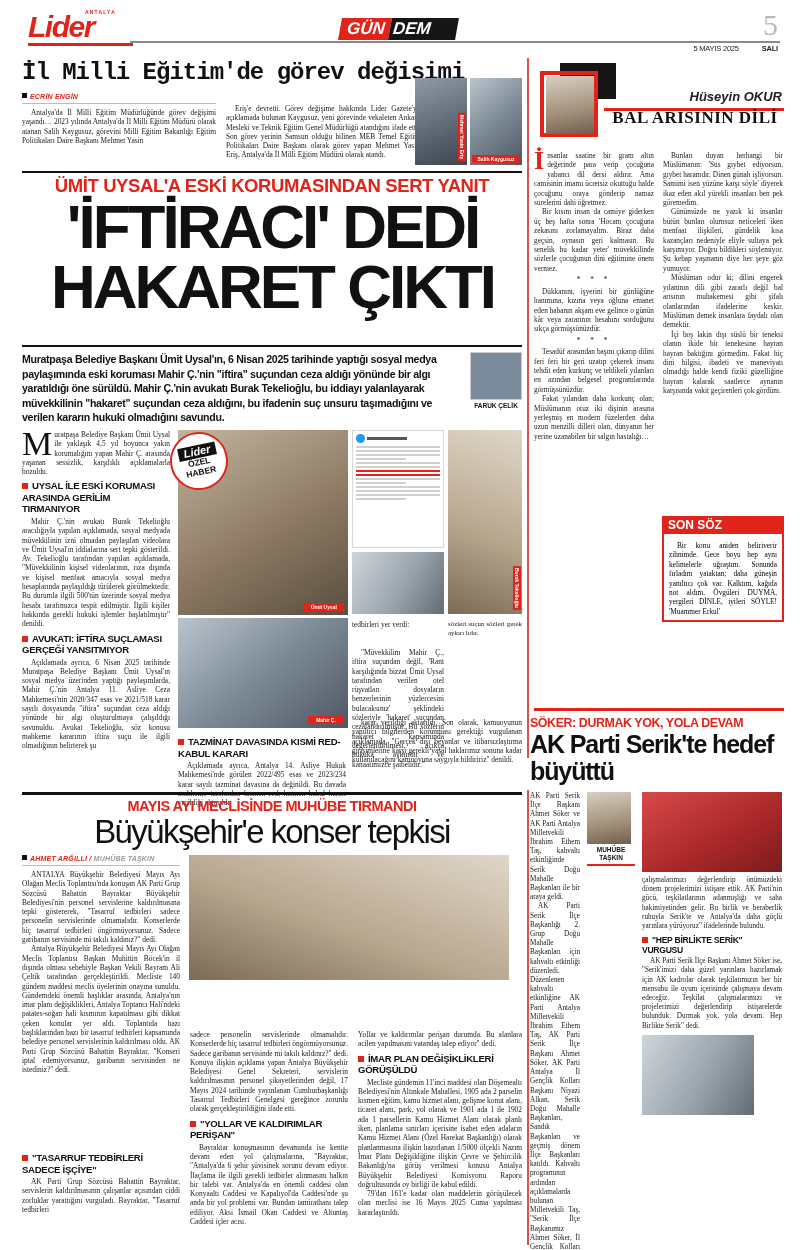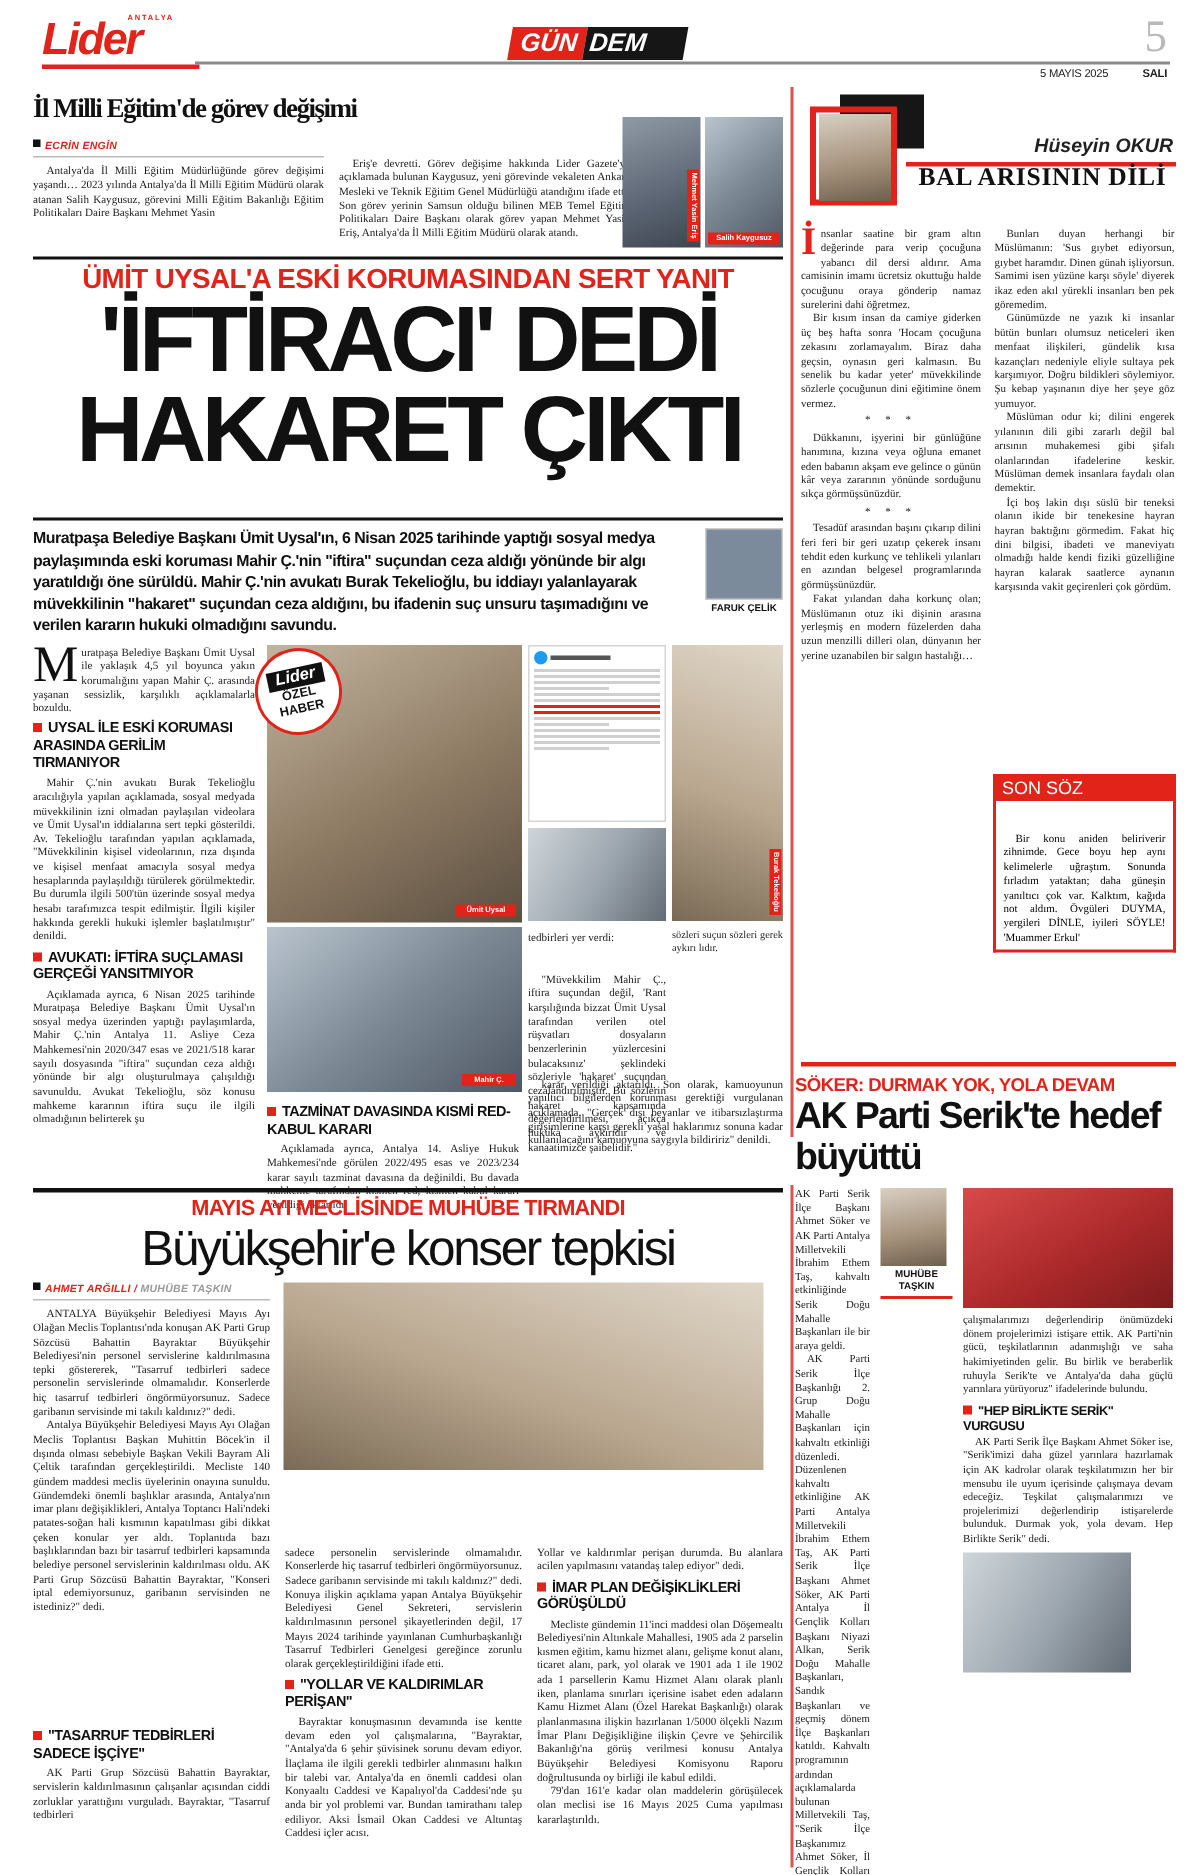--- a/index.html
+++ b/index.html
@@ -53,22 +53,22 @@
     font-size: 7.5px; color: #222; letter-spacing: -0.2px;
   }
   .head-date b { font-weight: bold; padding-left: 21px; }
 
   
   .vrule { position: absolute; background: #d9534f; }
 
   
   .t1 { position: absolute; left: 22px; top: 58px; width: 500px; }
   .t1-head {
-    font-family: Liberation Serif, serif;
-    font-size: 18px; font-weight: bold; color: #111;
+    font-family: Liberation Mono, monospace;
+    font-size: 24px; font-weight: bold; color: #111;
     letter-spacing: -1px; line-height: 29px;
   }
   .t1-body { display: flex; gap: 10px; margin-top: 6px; }
   .t1-col { width: 194px; }
   .byline-wrap { border-bottom: 1px solid #bbb; padding-bottom: 3px; margin-bottom: 4px; }
   .byline {
     font-family: "Liberation Sans", sans-serif;
     font-size: 7px; font-weight: bold; font-style: italic;
     color: #e2231a; letter-spacing: 0.2px;
   }
@@ -182,22 +182,22 @@
     color: #e2231a; padding-right: 3px;
   }
 
   .sonsoz {
     position: absolute; left: 662px; top: 516px; width: 122px;
     border: 2px solid #e2231a; border-top: none;
   }
   .sonsoz-h {
     background: #e2231a; color: #fff;
     font-family: "Liberation Sans", sans-serif;
-    font-size: 12px; font-weight: normal; padding: 2px 6px;
-    margin: -0px -2px 16px -2px;
+    font-size: 12px; font-weight: bold; padding: 2px 6px;
+    margin: -0px -2px 3px -2px;
   }
   .sonsoz-b { padding: 4px 5px; font-family: "Liberation Serif", serif;
     font-size: 7.3px; line-height: 9.4px; text-align: justify; }
   .sonsoz-b p { text-indent: 8px; }
 
   
   .serik { position: absolute; left: 530px; top: 716px; width: 258px; }
   .serik-kicker {
     font-family: "Liberation Sans", sans-serif;
     font-size: 12.4px; font-weight: bold; color: #e2231a;
@@ -420,21 +420,21 @@
       <div class="col-name">Hüseyin OKUR</div>
       <div class="col-nameline"></div>
       <div class="col-title">BAL ARISININ DİLİ</div>
     </div>
     <div class="col-cols">
       <div class="col-c">
         <div class="coltext">
           <p class="col-dropcap" style="text-indent:0;">İnsanlar saatine bir gram altın değerinde para verip çocuğuna yabancı dil dersi aldırır. Ama camisinin imamı ücretsiz okuttuğu halde çocuğunu oraya gönderip namaz surelerini dahi öğretmez.</p>
           <p>Bir kısım insan da camiye giderken üç beş hafta sonra 'Hocam çocuğuna zekasını zorlamayalım. Biraz daha geçsin, oynasın geri kalmasın. Bu senelik bu kadar yeter' müvekkilinde sözlerle çocuğunun dini eğitimine önem vermez.</p>
           <p class="stars">* * *</p>
-          <p>Dükkanını, işyerini bir günlüğüne hanımına, kızına veya oğluna emanet eden babanın akşam eve gelince o günün kâr veya zararının yönünde sorduğunu sıkça görmüşsünüzdür.</p>
+          <p>Dükkanını, işyerini bir günlüğüne hanımına, kızına veya oğluna emanet eden babanın akşam eve gelince o günün kâr veya zararının hesabını sorduğunu sıkça görmüşsünüzdür.</p>
           <p class="stars">* * *</p>
           <p>Tesadüf arasından başını çıkarıp dilini feri feri bir geri uzatıp çekerek insanı tehdit eden kurkunç ve tehlikeli yılanları en azından belgesel programlarında görmüşsünüzdür.</p>
           <p>Fakat yılandan daha korkunç olan; Müslümanın otuz iki dişinin arasına yerleşmiş en modern füzelerden daha uzun menzilli dilleri olan, dünyanın her yerine uzanabilen bir salgın hastalığı…</p>
         </div>
       </div>
       <div class="col-c">
         <div class="coltext">
           <p>Bunları duyan herhangi bir Müslümanın: 'Sus gıybet ediyorsun, gıybet haramdır. Dinen günah işliyorsun. Samimi isen yüzüne karşı söyle' diyerek ikaz eden akıl yürekli insanları ben pek göremedim.</p>
           <p>Günümüzde ne yazık ki insanlar bütün bunları olumsuz neticeleri iken menfaat ilişkileri, gündelik kısa kazançları nedeniyle eliyle sultaya pek karşımıyor. Doğru bildikleri söylemiyor. Şu kebap yaşınanın diye her şeye göz yumuyor.</p>
           <p>Müslüman odur ki; dilini engerek yılanının dili gibi zararlı değil bal arısının muhakemesi gibi şifalı olanlarından ifadelerine keskir. Müslüman demek insanlara faydalı olan demektir.</p>

